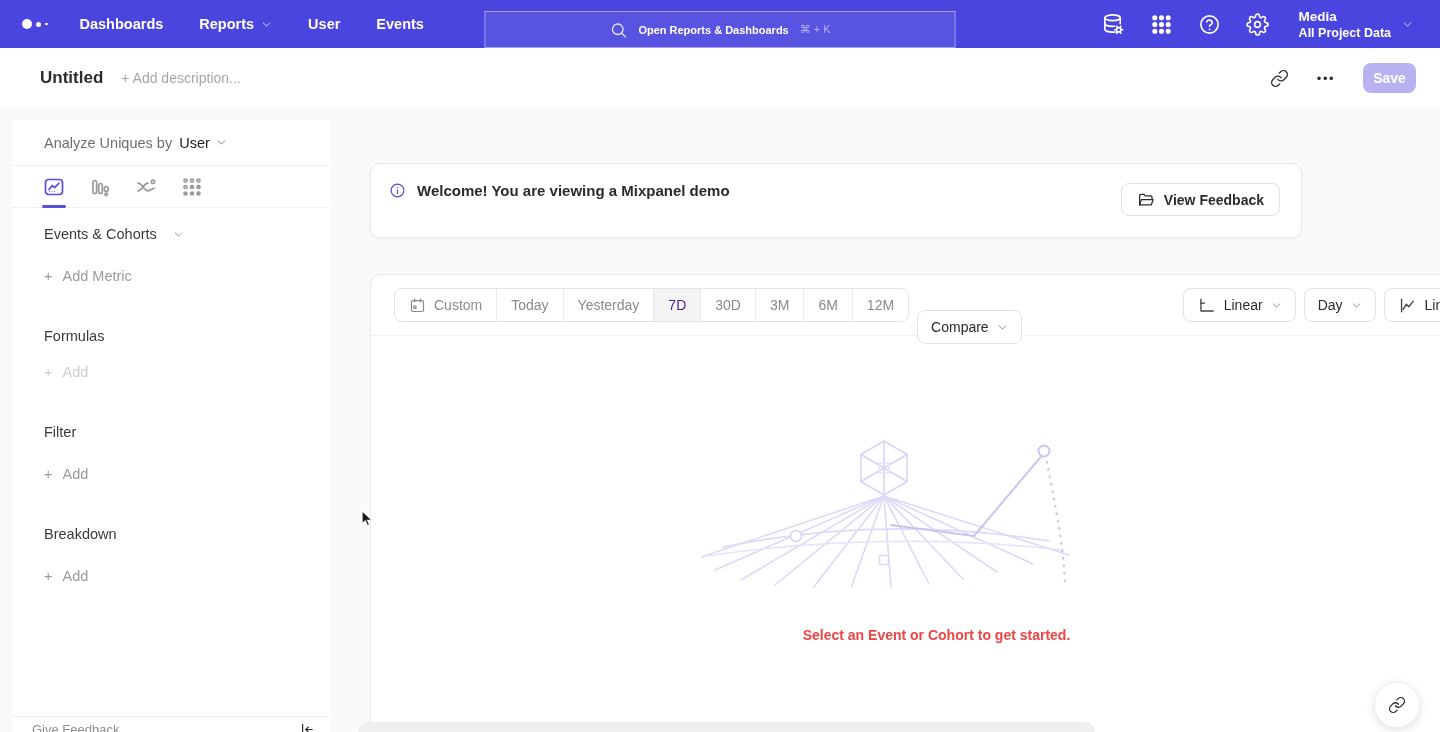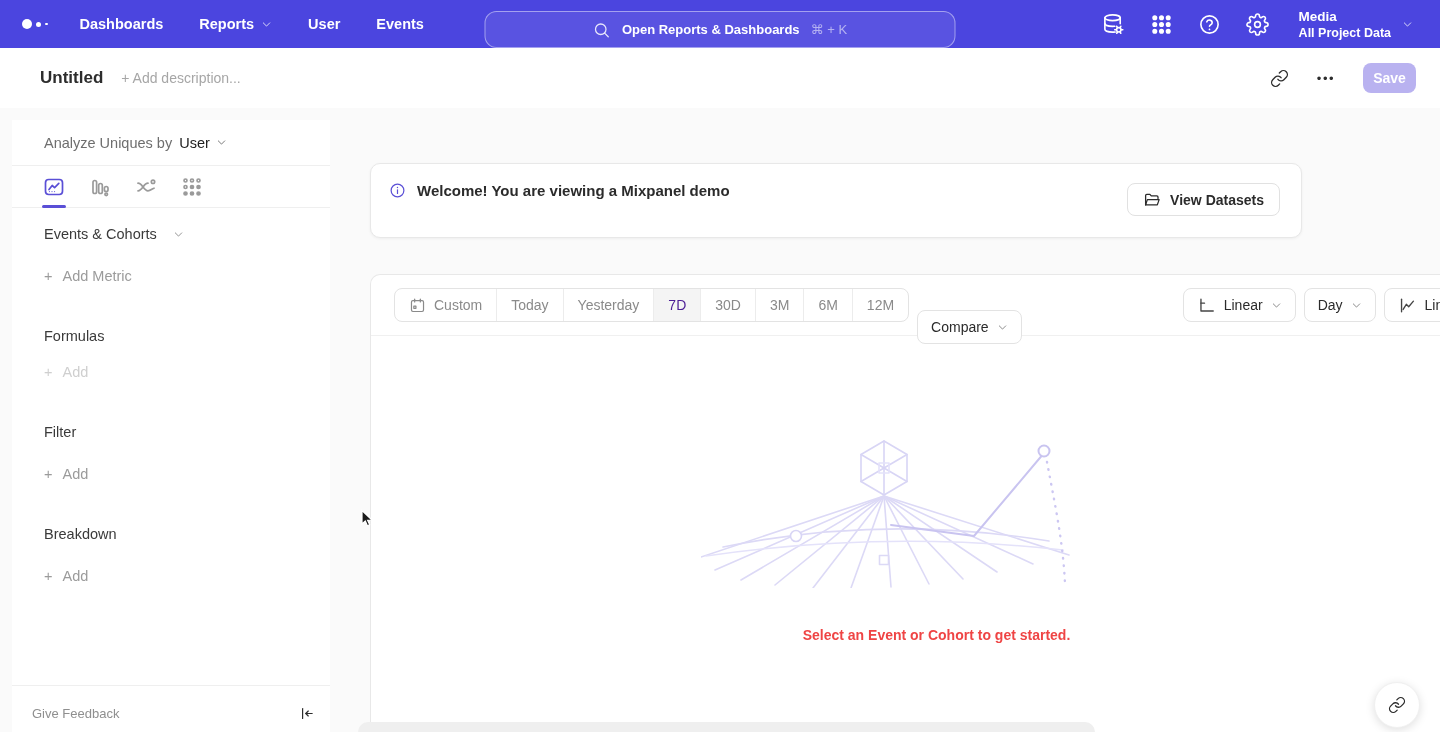--- a/index.html
+++ b/index.html
@@ -9,22 +9,22 @@
 
   
   .navbar { position:relative; height:48px; background:#4B45DF; display:flex; align-items:center; color:#fff; }
   .logo { margin-left:22px; display:flex; align-items:center; gap:4px; }
   .logo i { display:block; border-radius:50%; background:#fff; }
   .logo .d1{width:10px;height:10px;} .logo .d2{width:5px;height:5px;} .logo .d3{width:2.5px;height:2.5px;}
   .nav-items { display:flex; gap:36px; margin-left:32px; font-size:14.5px; font-weight:600; }
   .nav-item { display:flex; align-items:center; gap:7px; cursor:pointer; }
   .chev { width:11px; height:11px; }
   .searchbar { position:absolute; left:50%; top:11px; transform:translateX(-50%); width:471px; height:37px;
-    background:rgba(255,255,255,0.08); border:1px solid rgba(255,255,255,0.45); border-radius:12px;
-    display:flex; align-items:center; justify-content:center; gap:11px; font-size:13px; cursor:text; }
+    background:rgba(255,255,255,0.08); border:1px solid rgba(255,255,255,0.45); border-radius:0;
+    display:flex; align-items:center; justify-content:center; gap:11px; font-size:11px; cursor:text; }
   .searchbar .ph { font-weight:600; }
   .searchbar .sc { color:rgba(255,255,255,0.55); }
   .nav-right { margin-left:auto; margin-right:27px; display:flex; align-items:center; gap:25px; }
   .nav-icon { width:23px; height:23px; cursor:pointer; }
   .project { display:flex; align-items:center; gap:11px; margin-left:5px; cursor:pointer; }
   .project .pn { font-size:13.5px; font-weight:700; line-height:17px; }
   .project .ps { font-size:12.5px; font-weight:700; line-height:16px; }
 
   
   .rheader { position:relative; height:60px; background:#fff; display:flex; align-items:center; }
@@ -47,21 +47,21 @@
   .tabs-row { position:absolute; top:46px; left:0; right:0; height:42px; border-bottom:1px solid #EFEFEF;
     display:flex; align-items:center; padding-left:30px; gap:22px; }
   .tab { width:24px; height:24px; color:#9a9a9a; cursor:pointer; }
   .tab.active { color:#5A4FD6; }
   .tab-underline { position:absolute; left:30px; bottom:-1px; width:24px; height:3px; background:#5A4FD6; border-radius:2px; }
   .sb-title { position:absolute; left:32px; font-size:14.5px; color:#3a3a3a; display:flex; align-items:center; gap:16px; line-height:16px; }
   .sb-title .chev { color:#777; }
   .sb-add { position:absolute; left:32px; font-size:14.5px; line-height:16px; display:flex; align-items:center; gap:10px; cursor:pointer; }
   .sb-add.gray { color:#9b9b9b; }
   .sb-add.faint { color:#cfcfcf; cursor:default; }
-  .sb-footer { position:absolute; left:0; right:0; bottom:0; height:47px; border-top:1px solid #EFEFEF;
+  .sb-footer { position:absolute; left:0; right:0; bottom:0; height:16px; border-top:1px solid #EFEFEF;
     display:flex; align-items:center; justify-content:space-between; padding:9px 26px 0 20px; }
   .feedback { font-size:13px; color:#8f8f8f; cursor:pointer; }
   .collapse { width:17px; height:17px; color:#2d2d2d; cursor:pointer; }
 
   
   .main { position:absolute; left:330px; top:120px; width:1110px; height:612px; background:#FAFAFA; }
   .banner { position:absolute; left:40px; top:43px; width:932px; height:75px; background:#fff;
     border:1px solid #E8E8E8; border-radius:10px; box-shadow:0 1px 3px rgba(0,0,0,0.05); }
   .banner-left { display:flex; padding:17px 0 0 18px; gap:11px; }
   .b-info { width:17px; height:17px; color:#5A4FD6; margin-top:1px; }
@@ -297,21 +297,21 @@
       </svg>
       <div>
         <div class="b-title">Welcome! You are viewing a Mixpanel demo</div>
       </div>
     </div>
     <div class="b-btn">
       <svg class="ic" viewBox="0 0 24 24" stroke-width="1.8">
         <path d="M3.5 18.5V6a1.5 1.5 0 0 1 1.5-1.5h4.2l1.8 2h7.5A1.5 1.5 0 0 1 20 8v2"></path>
         <path d="M3.5 18.5l2.3-7h15.7l-2.4 7z"></path>
       </svg>
-      <span>View Datasets</span>
+      <span>View Feedback</span>
     </div>
   </div>
 
   <div class="chart-card">
     <div class="toolbar">
       <div class="seg-group">
         <span class="seg">
           <svg class="ic" viewBox="0 0 24 24" stroke-width="1.7">
             <rect x="3.5" y="5" width="17" height="15.5" rx="2"></rect>
               <line x1="8" y1="3" x2="8" y2="7"></line>

